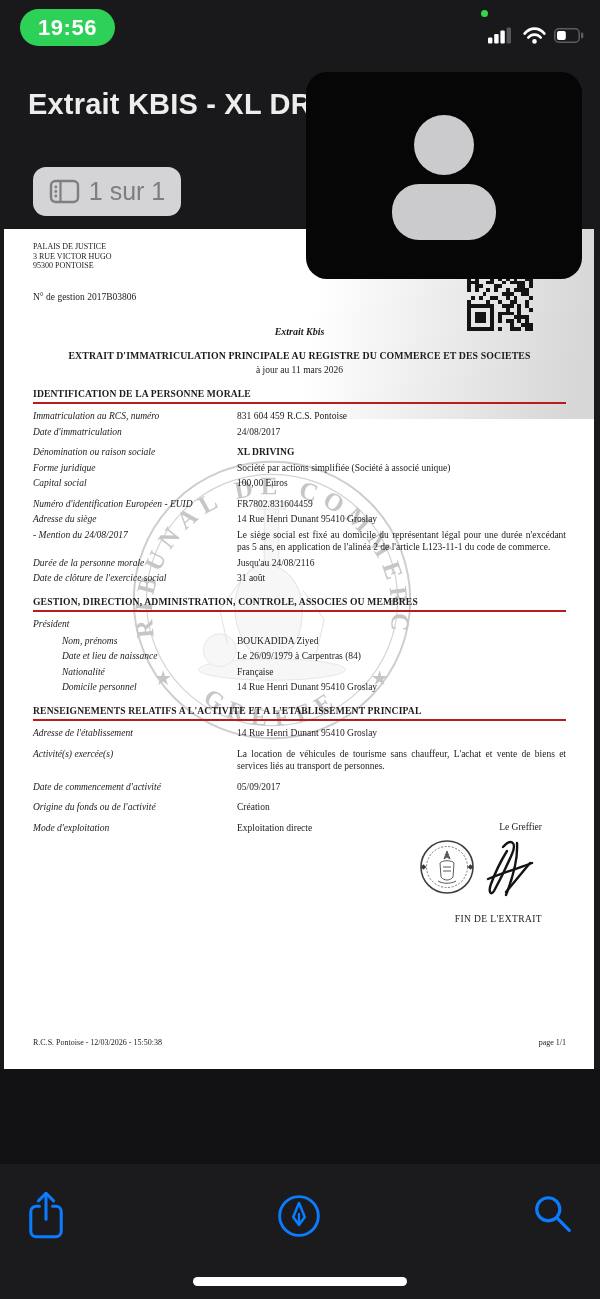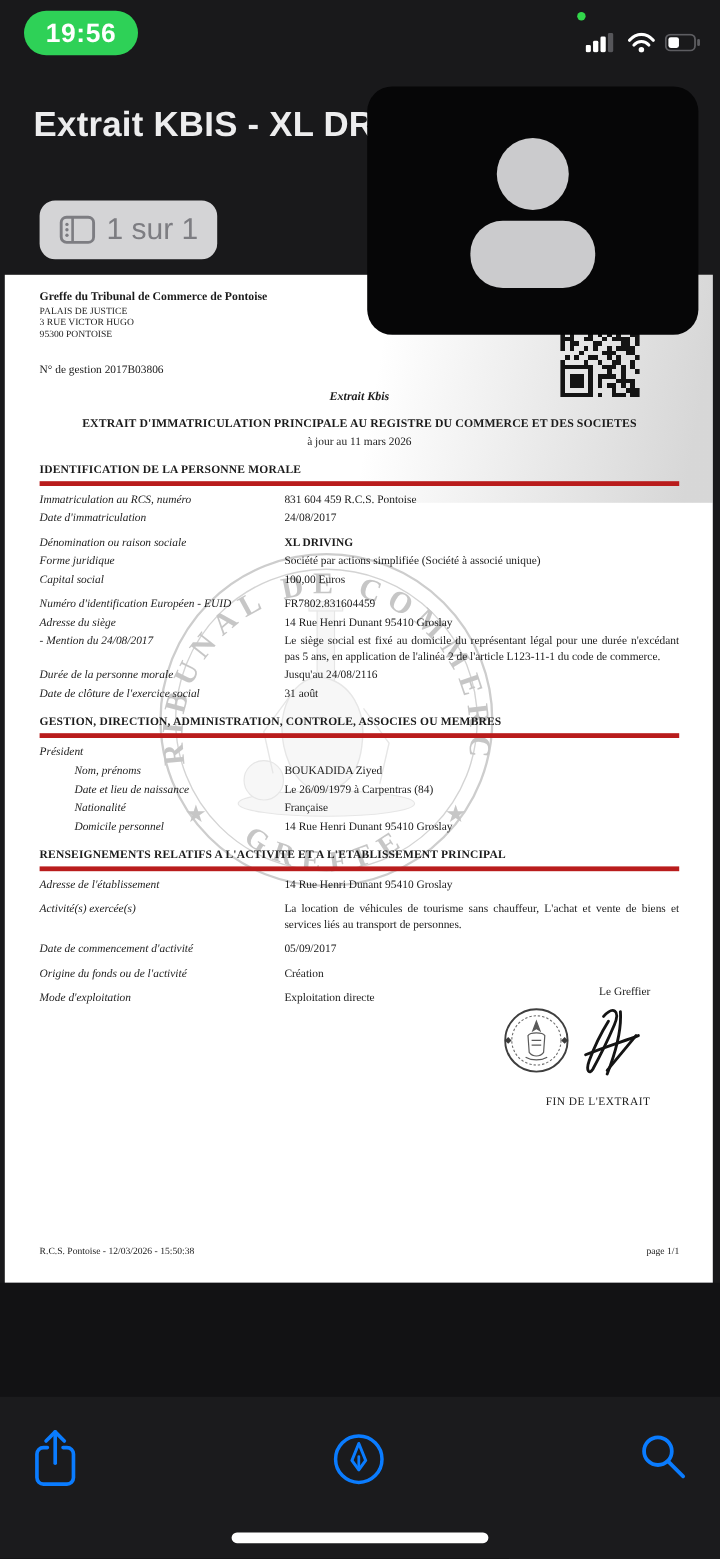--- a/index.html
+++ b/index.html
@@ -25,24 +25,24 @@
 
   
   .doc{position:absolute;left:4px;top:229px;width:590px;height:840px;background:#fff;color:#1b1b1b;
        font-family:"Liberation Serif",serif;font-size:9.5px;line-height:12.5px;}
   .doc-grad{position:absolute;left:0;top:0;right:0;height:190px;
             background:linear-gradient(100deg,rgba(255,255,255,0) 52%,rgba(150,150,150,.38) 96%);pointer-events:none;}
   .doc-inner{position:relative;padding:13px 28px 0 29px;z-index:2;}
   .issuer-name{font-weight:700;font-size:9.8px;}
   .issuer-line{font-size:8px;line-height:9.6px;}
   .gestion{margin-top:20px;}
-  .doc-type{margin-top:9px;text-align:center;font-weight:700;font-style:italic;font-size:10px;}
+  .doc-type{margin-top:23px;text-align:center;font-weight:700;font-style:italic;font-size:10px;}
   .main-title{margin-top:11px;text-align:center;font-weight:700;font-size:9.8px;letter-spacing:.1px;}
   .as-of{margin-top:2px;text-align:center;}
-  .sec-heading{margin:11px 0 6px 0;font-weight:700;font-size:9.6px;border-bottom:4px solid #b91c1c;
+  .sec-heading{margin:11px 0 6px 0;font-weight:700;font-size:9.6px;border-bottom:2px solid #b91c1c;
                padding-bottom:2px;letter-spacing:.15px;}
   .sec-subheading{font-weight:400;font-style:italic;margin:2px 0 4px 0;}
   .row{display:flex;margin-bottom:3px;}
   .row.gap{margin-top:8px;}
   .lbl{width:204px;flex:none;font-style:italic;box-sizing:border-box;}
   .row.indent .lbl{padding-left:29px;}
   .val{flex:1;}
   .val.bold{font-weight:700;}
   .val.justify{text-align:justify;}
   .watermark{position:absolute;left:123px;top:226px;width:290px;height:290px;opacity:.5;z-index:1;pointer-events:none;}
@@ -243,21 +243,20 @@
         <rect x="16" y="15" width="1" height="1" fill="#141414"></rect>
         <rect x="8" y="16" width="1" height="1" fill="#141414"></rect>
         <rect x="11" y="16" width="1" height="1" fill="#141414"></rect>
         <rect x="12" y="16" width="1" height="1" fill="#141414"></rect>
         <rect x="13" y="16" width="1" height="1" fill="#141414"></rect>
         <rect x="15" y="16" width="1" height="1" fill="#141414"></rect>
         <rect x="16" y="16" width="1" height="1" fill="#141414"></rect>
       </svg>
 
     <div class="doc-inner">
-      <div class="issuer-name">Greffe du Tribunal de Commerce de Pontoise</div>
       <div class="issuer-line">PALAIS DE JUSTICE</div>
       <div class="issuer-line">3 RUE VICTOR HUGO</div>
       <div class="issuer-line">95300 PONTOISE</div>
       <div class="gestion">N° de gestion 2017B03806</div>
       <div class="doc-type">Extrait Kbis</div>
       <div class="main-title">EXTRAIT D'IMMATRICULATION PRINCIPALE AU REGISTRE DU COMMERCE ET DES SOCIETES</div>
       <div class="as-of">à jour au 11 mars 2026</div>
       <div id="sections">
           <div class="section">
             <div class="sec-heading">IDENTIFICATION DE LA PERSONNE MORALE</div>

